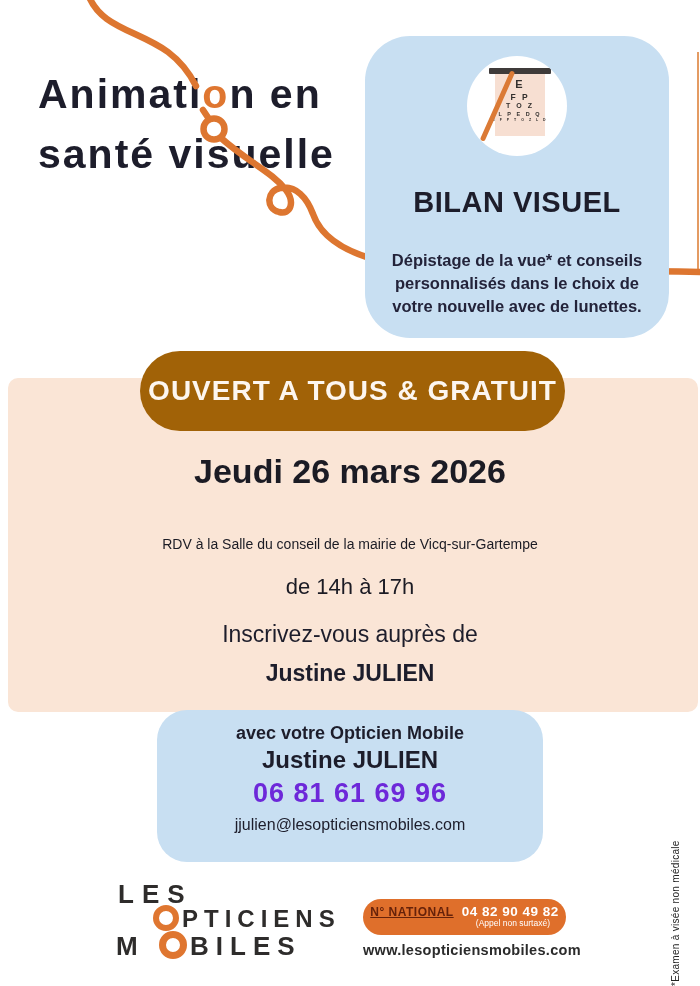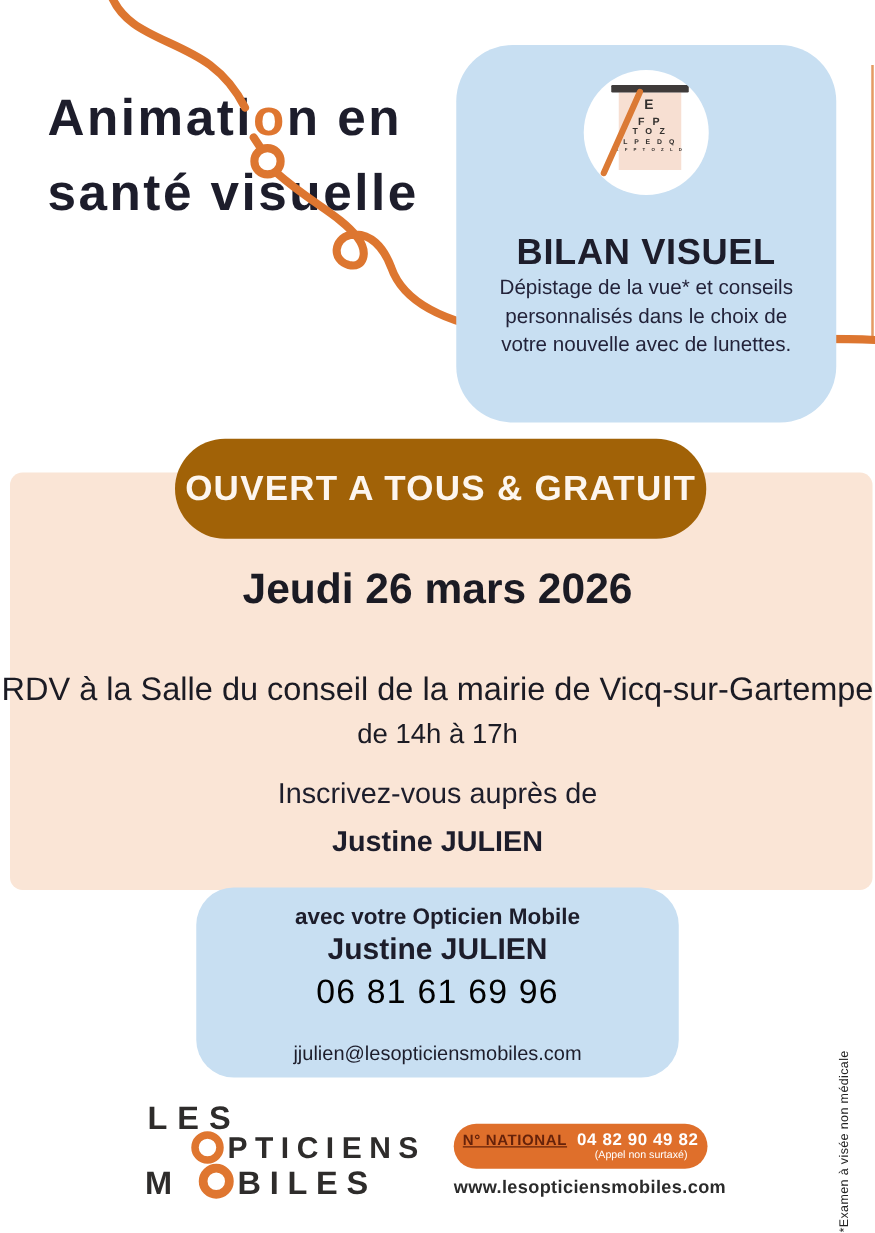--- a/index.html
+++ b/index.html
@@ -29,40 +29,40 @@
     display:flex;flex-direction:column;align-items:center;justify-content:flex-start;padding-top:4px;box-sizing:border-box;
   }
   .chart-bar{position:absolute;left:22px;top:12px;width:62px;height:6px;background:#3f3b3a;border-radius:1px;z-index:2;}
   .chart-paper .r{color:#33302e;font-weight:bold;letter-spacing:2px;line-height:1.25;white-space:nowrap;}
   .r1{font-size:11px;} .r2{font-size:8.5px;} .r3{font-size:7px;} .r4{font-size:5.5px;letter-spacing:1px;} .r5{font-size:3.5px;letter-spacing:1px;}
   .stick{
     position:absolute;left:28px;top:12px;width:5px;height:76px;background:#db7a35;border-radius:3px;
     transform:rotate(24deg);z-index:3;
   }
   .bilan-title{margin:30px 0 0 0;font-size:29px;font-weight:bold;letter-spacing:0.5px;color:#1d1d2b;}
-  .bilan-desc{margin:0 0 0 0;font-size:16.5px;font-weight:400;line-height:23px;text-align:center;color:#23233a;}
+  .bilan-desc{margin:30px 0 0 0;font-size:16.5px;font-weight:700;line-height:23px;text-align:center;color:#23233a;}
   
   .peach-band{position:absolute;left:8px;top:378px;width:690px;height:334px;background:#fae5d6;border-radius:10px;z-index:0;}
   .pill{
     position:absolute;left:140px;top:351px;width:425px;height:80px;border-radius:40px;background:#a16207;z-index:5;
     display:flex;align-items:center;justify-content:center;color:#fdf6ef;font-size:28px;font-weight:bold;letter-spacing:1px;white-space:nowrap;
   }
   .event-date{position:absolute;left:0;top:452px;width:700px;text-align:center;font-size:34px;font-weight:700;color:#1b1b24;z-index:2;}
-  .event-loc1{position:absolute;left:0;top:536px;width:700px;text-align:center;font-size:26px;color:#1b1b24;white-space:nowrap;z-index:2;}
+  .event-loc1{position:absolute;left:0;top:536px;width:700px;text-align:center;font-size:14px;color:#1b1b24;white-space:nowrap;z-index:2;}
   .event-loc2{position:absolute;left:0;top:574px;width:700px;text-align:center;font-size:22px;color:#1b1b24;z-index:2;}
   .signup{position:absolute;left:0;top:621px;width:700px;text-align:center;font-size:23px;font-weight:500;color:#1d1d2b;z-index:2;}
   .signup-name{position:absolute;left:0;top:660px;width:700px;text-align:center;font-size:23px;font-weight:bold;color:#1d1d2b;z-index:2;}
   
   .contact-card{
     position:absolute;left:157px;top:710px;width:386px;height:152px;background:#c8dff2;border-radius:30px;z-index:6;
     display:flex;flex-direction:column;align-items:center;box-sizing:border-box;padding-top:13px;
   }
   .cc-intro{font-size:18px;font-weight:700;color:#1d1d2b;margin-bottom:2px;}
   .cc-name{font-size:24px;font-weight:bold;color:#1d1d2b;margin-bottom:4px;}
-  .cc-phone{font-size:27px;font-weight:normal;letter-spacing:1px;color:#000000;margin-bottom:26px;}
+  .cc-phone{font-size:27px;font-weight:bold;letter-spacing:1px;color:#6d28d9;margin-bottom:7px;}
   .cc-email{font-size:16px;color:#1d1d2b;}
   
   .logo{position:absolute;left:112px;top:879px;width:250px;height:84px;z-index:2;color:#2e2c2b;}
   .logo span{position:absolute;font-weight:bold;white-space:nowrap;}
   .logo .l1{left:6px;top:0;font-size:26px;letter-spacing:8px;}
   .logo .l2{left:70px;top:26px;font-size:24px;letter-spacing:6px;}
   .logo .l3m{left:4px;top:52px;font-size:26px;}
   .logo .l3b{left:78px;top:52px;font-size:26px;letter-spacing:7px;}
   .logo .ring{position:absolute;border-radius:50%;border:6px solid #df7630;background:transparent;box-sizing:border-box;}
   .logo .ring1{left:41px;top:26px;width:26px;height:26px;}

